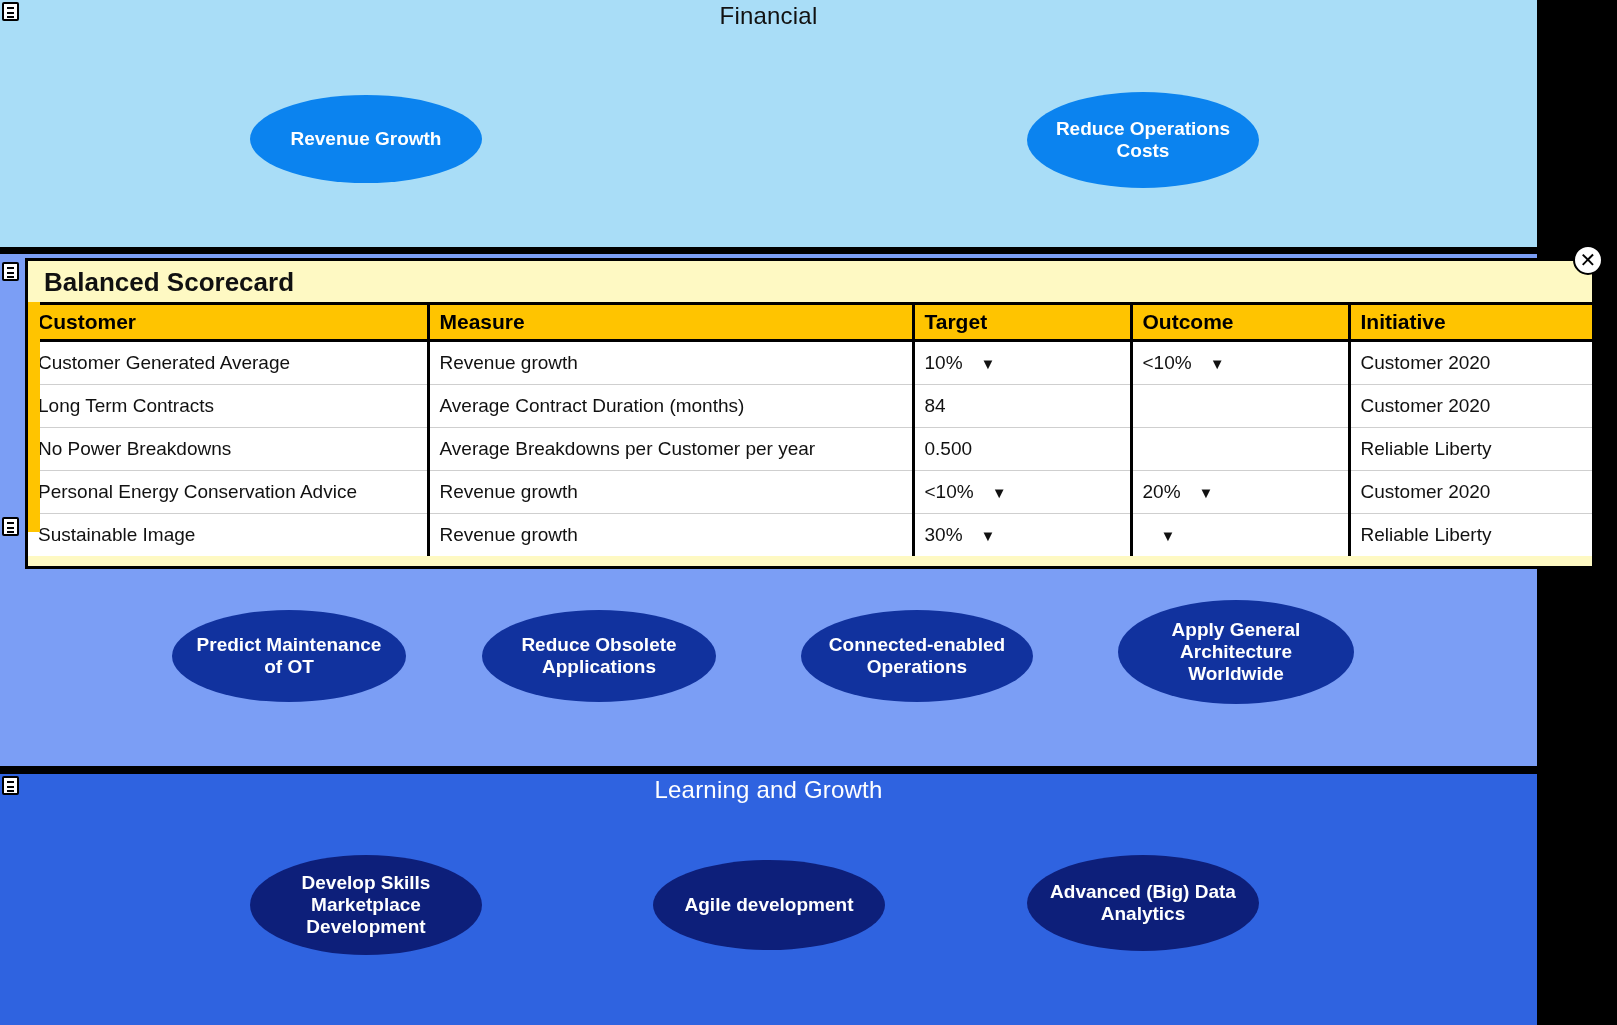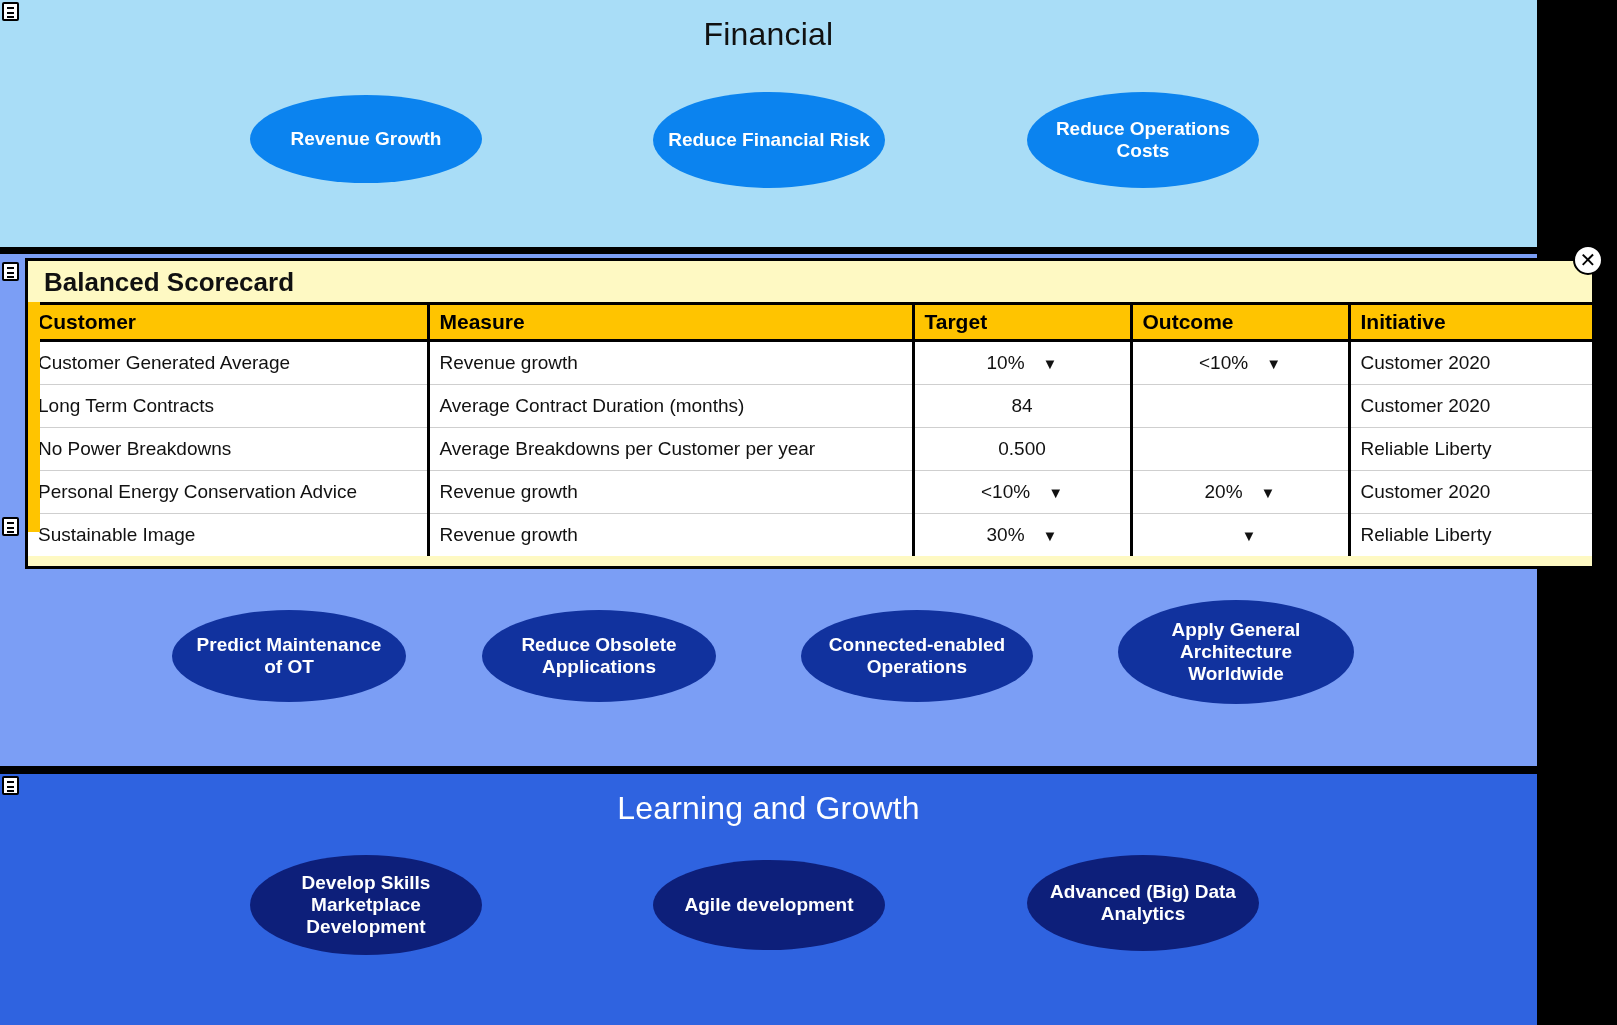--- a/index.html
+++ b/index.html
@@ -42,24 +42,24 @@
 
   .band-learning {
     top: 774px;
     width: 1537px;
     height: 251px;
     background: #2f63e0;
   }
 
   .band-title {
     text-align: center;
-    font-size: 32px;
+    font-size: 24px;
     font-weight: 400;
     letter-spacing: .2px;
-    padding-top: 16px;
+    padding-top: 2px;
   }
   .band-financial .band-title { color: #111; }
   .band-learning .band-title { color: #ffffff; }
 
   
   .handle {
     position: absolute;
     left: 2px;
     width: 17px;
     height: 19px;
@@ -170,21 +170,21 @@
 
   .col-customer   { width: 400px; }
   .col-measure    { width: 485px; }
   .col-target     { width: 218px; }
   .col-outcome    { width: 218px; }
   .col-initiative { width: 249px; }
 
   .cell-flex {
     display: flex;
     align-items: center;
-    justify-content: center;
+    justify-content: flex-start;
     gap: 18px;
   }
   .caret {
     font-size: 15px;
     color: #111;
     line-height: 1;
   }
   .indent { padding-left: 12px; }
 
   
@@ -223,23 +223,20 @@
     <div class="band-title">Learning and Growth</div>
   </div>
 
   <div class="handle handle-1"></div>
   <div class="handle handle-2"></div>
   <div class="handle handle-3"></div>
   <div class="handle handle-4"></div>
 
   <div class="oval oval-fin" style="left:250px; top:95px; width:232px; height:88px;">
     <span>Revenue Growth</span>
-  </div>
-  <div class="oval oval-fin" style="left:653px; top:92px; width:232px; height:96px;">
-    <span>Reduce Financial Risk</span>
   </div>
   <div class="oval oval-fin" style="left:1027px; top:92px; width:232px; height:96px;">
     <span>Reduce Operations Costs</span>
   </div>
 
   <div class="oval oval-int" style="left:172px; top:610px; width:234px; height:92px;">
     <span>Predict Maintenance of OT</span>
   </div>
   <div class="oval oval-int" style="left:482px; top:610px; width:234px; height:92px;">
     <span>Reduce Obsolete Applications</span>

